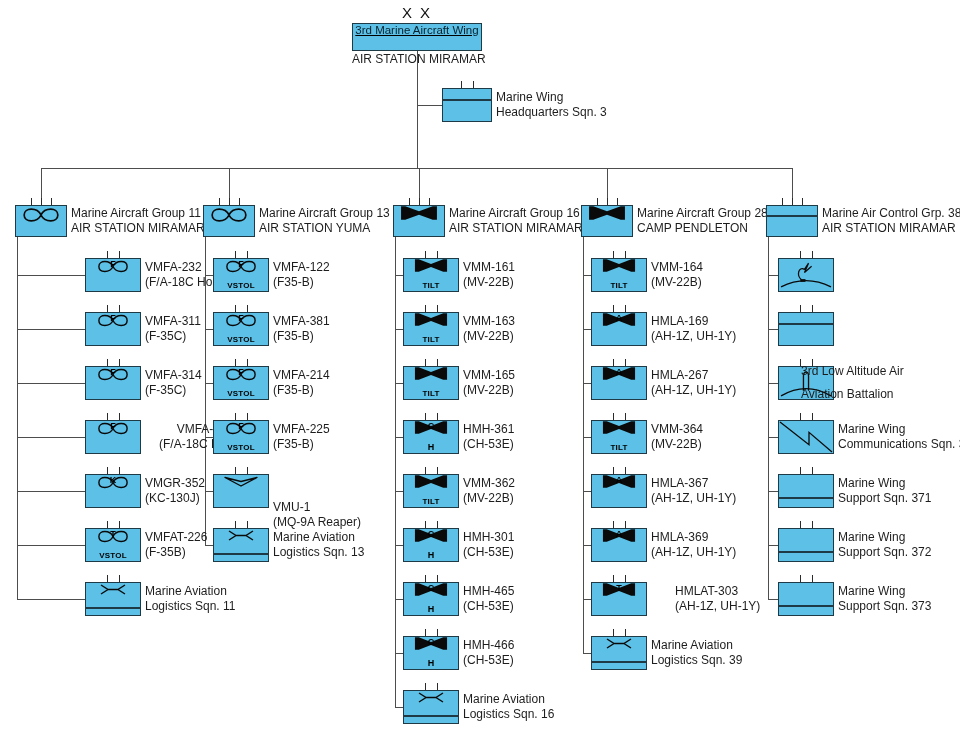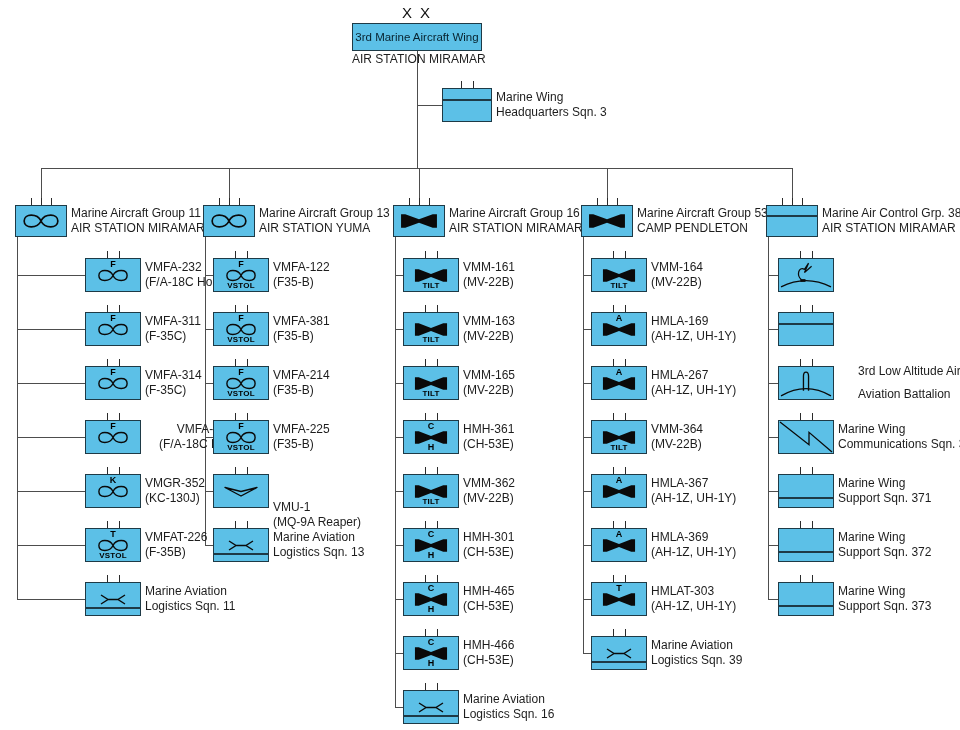--- a/index.html
+++ b/index.html
@@ -3,21 +3,21 @@
 <meta charset="utf-8">
 <style>
   html,body{margin:0;padding:0;background:#ffffff;}
   body{width:960px;height:730px;position:relative;overflow:hidden;
        font-family:"Liberation Sans", sans-serif;}
   #canvas{position:absolute;left:0;top:0;width:960px;height:730px;}
   .cline{position:absolute;background:var(--line,#4d4d4d);}
   .tick{position:absolute;width:1px;height:7px;background:#2b2b2b;}
   .ubox{position:absolute;background:var(--fill,#5cc0e7);
         border:1.5px solid var(--bord,#1e3a46);box-sizing:border-box;
-        display:flex;align-items:center;justify-content:center;}
+        display:flex;justify-content:center;text-decoration:underline;}
   .ubox svg{display:block;}
   .fullsvg{position:absolute;left:0;top:0;width:100%;height:100%;}
   .band{position:absolute;left:0;right:0;height:1.5px;background:var(--bord,#1e3a46);}
   .lt,.lb{position:absolute;left:0;right:0;text-align:center;font-weight:bold;color:#000;}
   .lt{top:0;font-size:9px;line-height:10px;}
   .lb{bottom:1px;font-size:8px;line-height:9px;letter-spacing:.2px;}
   .lbh{font-size:9px;line-height:10px;}
   .lbl{position:absolute;display:flex;flex-direction:column;justify-content:center;
        font-size:12px;line-height:15.5px;color:var(--txt,#1d1d1d);white-space:nowrap;}
   .ctr{position:absolute;text-align:center;color:var(--txt,#1d1d1d);white-space:nowrap;}
@@ -403,21 +403,21 @@
     </div>
     <div class="tick" style="left: 597px; top: 198px;"></div>
     <div class="tick" style="left: 607px; top: 198px;"></div>
     <div class="tick" style="left: 617px; top: 198px;"></div>
     <div class="ubox" style="left: 581px; top: 205px; width: 52px; height: 32px;">
       <svg width="38" height="14" viewBox="0 0 36 13">
         <path d="M1,0 L5,0 L18,4.8 L31,0 L35,0 L35,13 L31,13 L18,8.2 L5,13 L1,13 Z" fill="#0a0a0a"></path>
       </svg>
     </div>
     <div class="lbl" style="left: 637px; top: 205px; height: 32px;">
-      <span>Marine Aircraft Group 53</span>
+      <span>Marine Aircraft Group 28</span>
       <span>CAMP PENDLETON</span>
     </div>
     <div class="tick" style="left: 613px; top: 251px;"></div>
     <div class="tick" style="left: 625px; top: 251px;"></div>
     <div class="ubox" style="left: 591px; top: 258px; width: 56px; height: 34px;">
       <svg width="34" height="13" viewBox="0 0 36 13">
         <path d="M1,0 L5,0 L18,4.8 L31,0 L35,0 L35,13 L31,13 L18,8.2 L5,13 L1,13 Z" fill="#0a0a0a"></path>
       </svg>
       <div class="lb">TILT</div>
     </div>
@@ -486,21 +486,21 @@
       <span>(AH-1Z, UH-1Y)</span>
     </div>
     <div class="tick" style="left: 613px; top: 575px;"></div>
     <div class="tick" style="left: 625px; top: 575px;"></div>
     <div class="ubox" style="left: 591px; top: 582px; width: 56px; height: 34px;">
       <svg width="34" height="13" viewBox="0 0 36 13">
         <path d="M1,0 L5,0 L18,4.8 L31,0 L35,0 L35,13 L31,13 L18,8.2 L5,13 L1,13 Z" fill="#0a0a0a"></path>
       </svg>
       <div class="lt">T</div>
     </div>
-    <div class="lbl" style="left: 651px; top: 582px; height: 34px;">
+    <div class="lbl" style="left: 675px; top: 582px; height: 34px;">
       <span>HMLAT-303</span>
       <span>(AH-1Z, UH-1Y)</span>
     </div>
     <div class="tick" style="left: 613px; top: 629px;"></div>
     <div class="tick" style="left: 625px; top: 629px;"></div>
     <div class="ubox" style="left: 591px; top: 636px; width: 56px; height: 34px;">
       <div class="band" style="top: 24px;"></div>
       <svg width="34" height="13" viewBox="0 0 34 13">
         <path d="M12,6.5 H22 M5,2 L12,6.5 L5,11 M29,2 L22,6.5 L29,11" fill="none" stroke="#0a0a0a" stroke-width="1.4"></path>
       </svg>
@@ -534,21 +534,21 @@
       <div class="band" style="top: 10px;"></div>
     </div>
     <div class="tick" style="left: 800px; top: 359px;"></div>
     <div class="tick" style="left: 812px; top: 359px;"></div>
     <div class="ubox" style="left: 778px; top: 366px; width: 56px; height: 34px;">
       <svg class="fullsvg" viewBox="0 0 53 31" preserveAspectRatio="none">
         <path d="M2,28 Q26.5,14 51,28" fill="none" stroke="#0a0a0a" stroke-width="1.3"></path>
         <path d="M24,23 V9 Q24,5 26.5,5 Q29,5 29,9 V23" fill="none" stroke="#0a0a0a" stroke-width="1.3"></path>
       </svg>
     </div>
-    <div class="lbl" style="left: 858px; top: 366px; height: 34px; gap: 8px;">
+    <div class="lbl" style="left: 801px; top: 366px; height: 34px; gap: 8px;">
       <span>3rd Low Altitude Air</span>
       <span>Aviation Battalion</span>
     </div>
     <div class="tick" style="left: 800px; top: 413px;"></div>
     <div class="tick" style="left: 812px; top: 413px;"></div>
     <div class="ubox" style="left: 778px; top: 420px; width: 56px; height: 34px;">
       <svg class="fullsvg" viewBox="0 0 54 31" preserveAspectRatio="none">
         <path d="M1,1 L30,23 L30,11 L53,30" fill="none" stroke="#0a0a0a" stroke-width="1.3"></path>
       </svg>
     </div>

